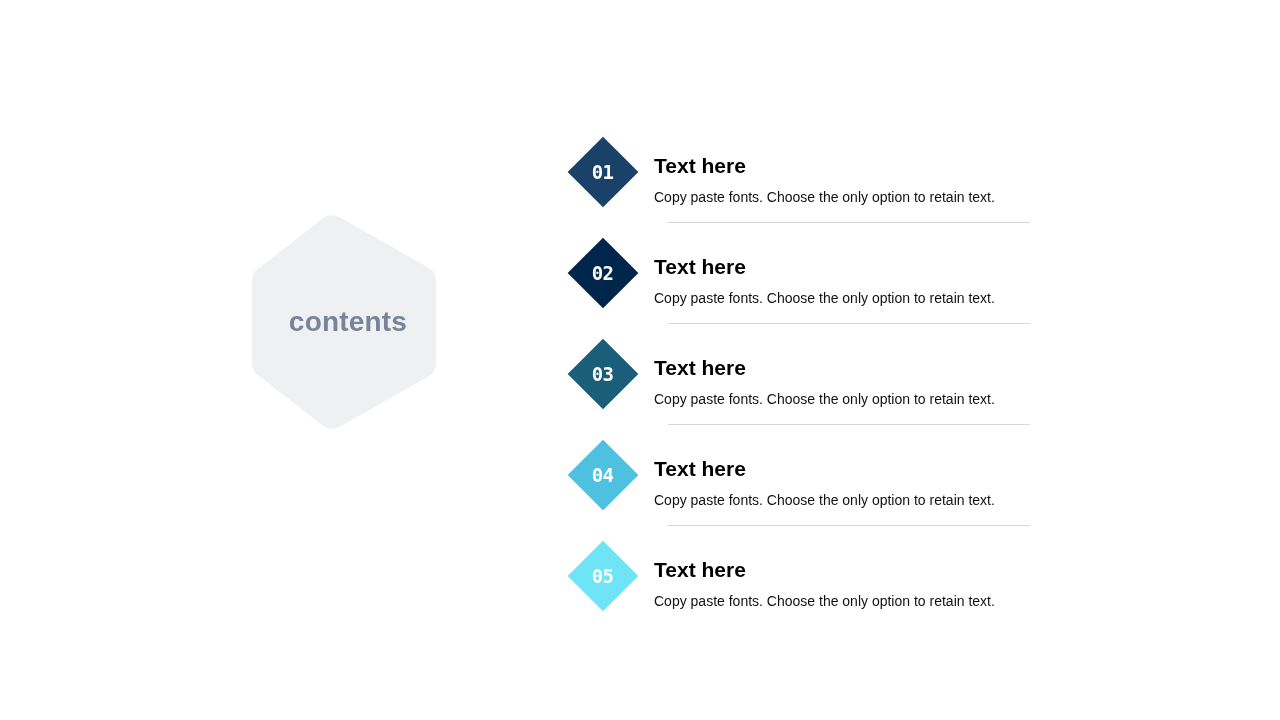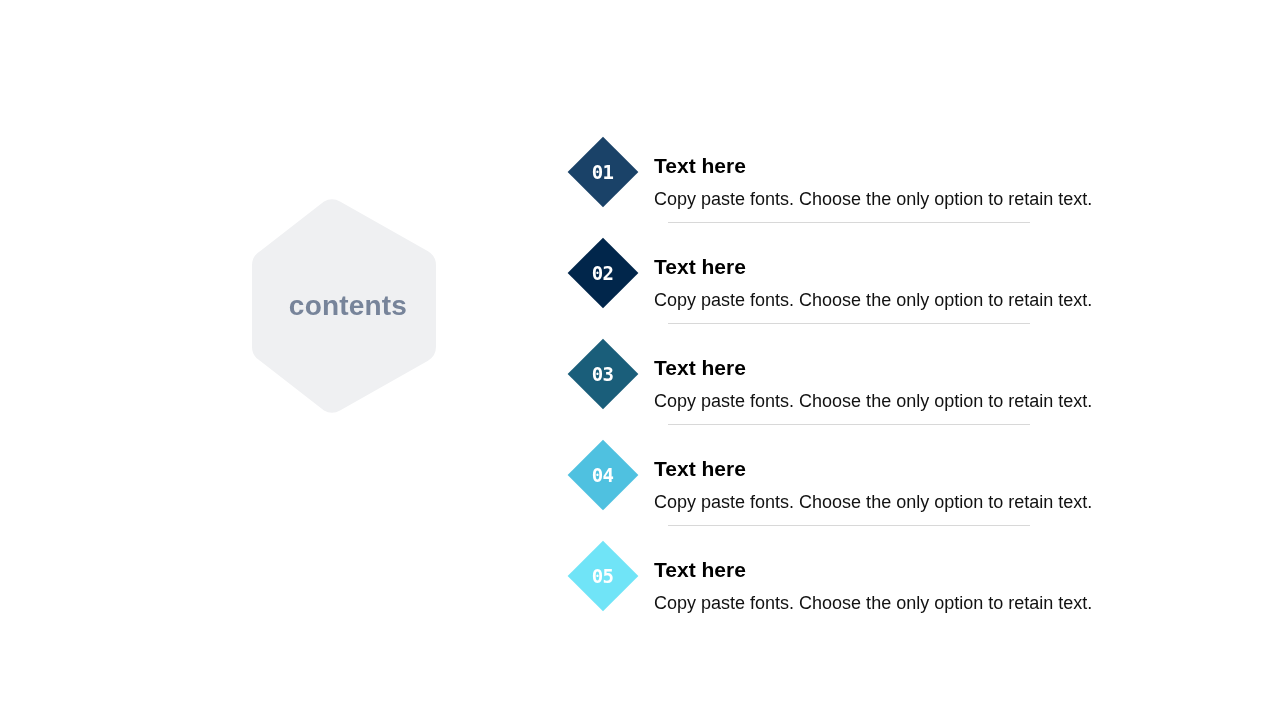--- a/index.html
+++ b/index.html
@@ -19,21 +19,21 @@
     position: relative;
     width: 1280px;
     height: 720px;
     background: #ffffff;
   }
 
   
   .hex-wrap {
     position: absolute;
     left: 248px;
-    top: 198px;
+    top: 214px;
     width: 200px;
     height: 216px;
   }
   .hex-svg {
     position: absolute;
     inset: 0;
     width: 200px;
     height: 216px;
     display: block;
   }
@@ -92,21 +92,21 @@
     margin: 0;
     font-size: 21px;
     font-weight: bold;
     color: #000000;
     line-height: 1.1;
     padding-top: 22px;
   }
   .row-desc {
     margin: 0;
     padding-top: 11px;
-    font-size: 18px;
+    font-size: 14px;
     color: #111111;
     line-height: 1.3;
     white-space: nowrap;
   }
   .row-divider {
     position: absolute;
     left: 90px;
     width: 362px;
     height: 1px;
     background: #d8d8d8;

